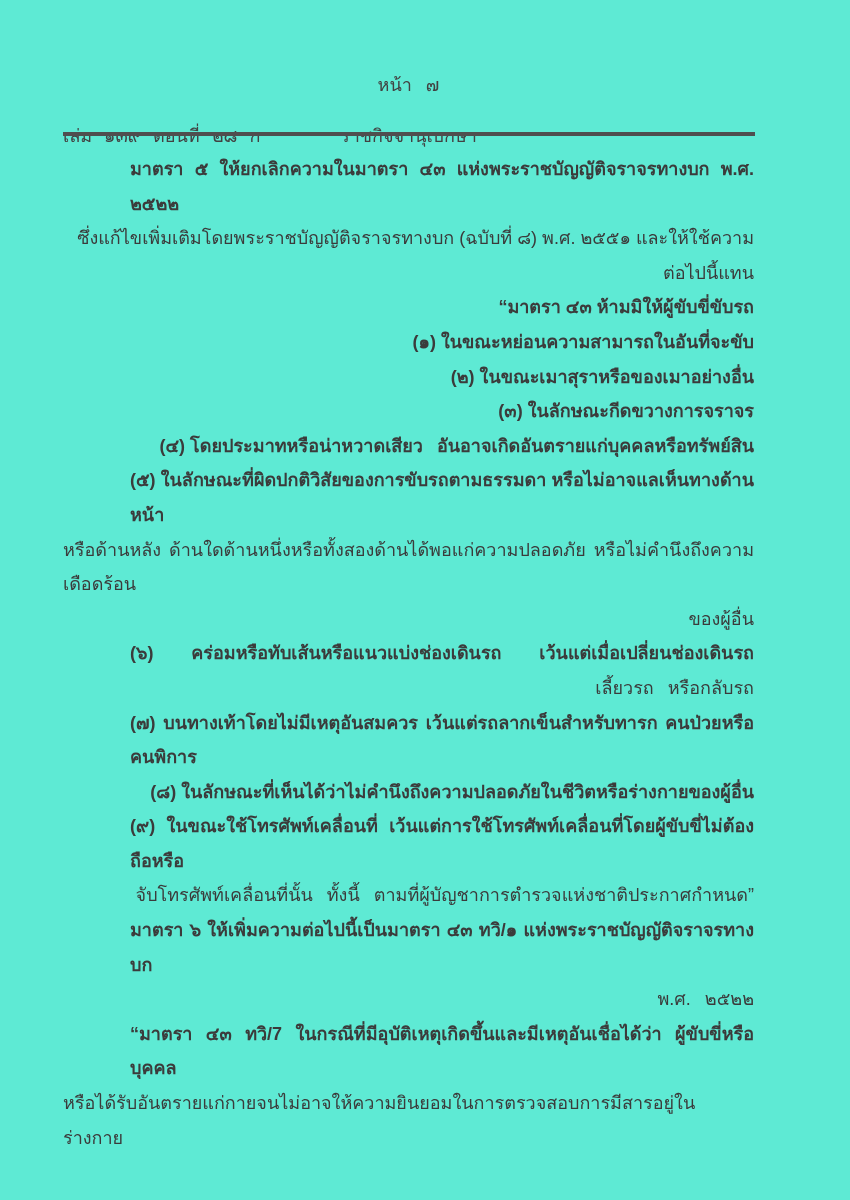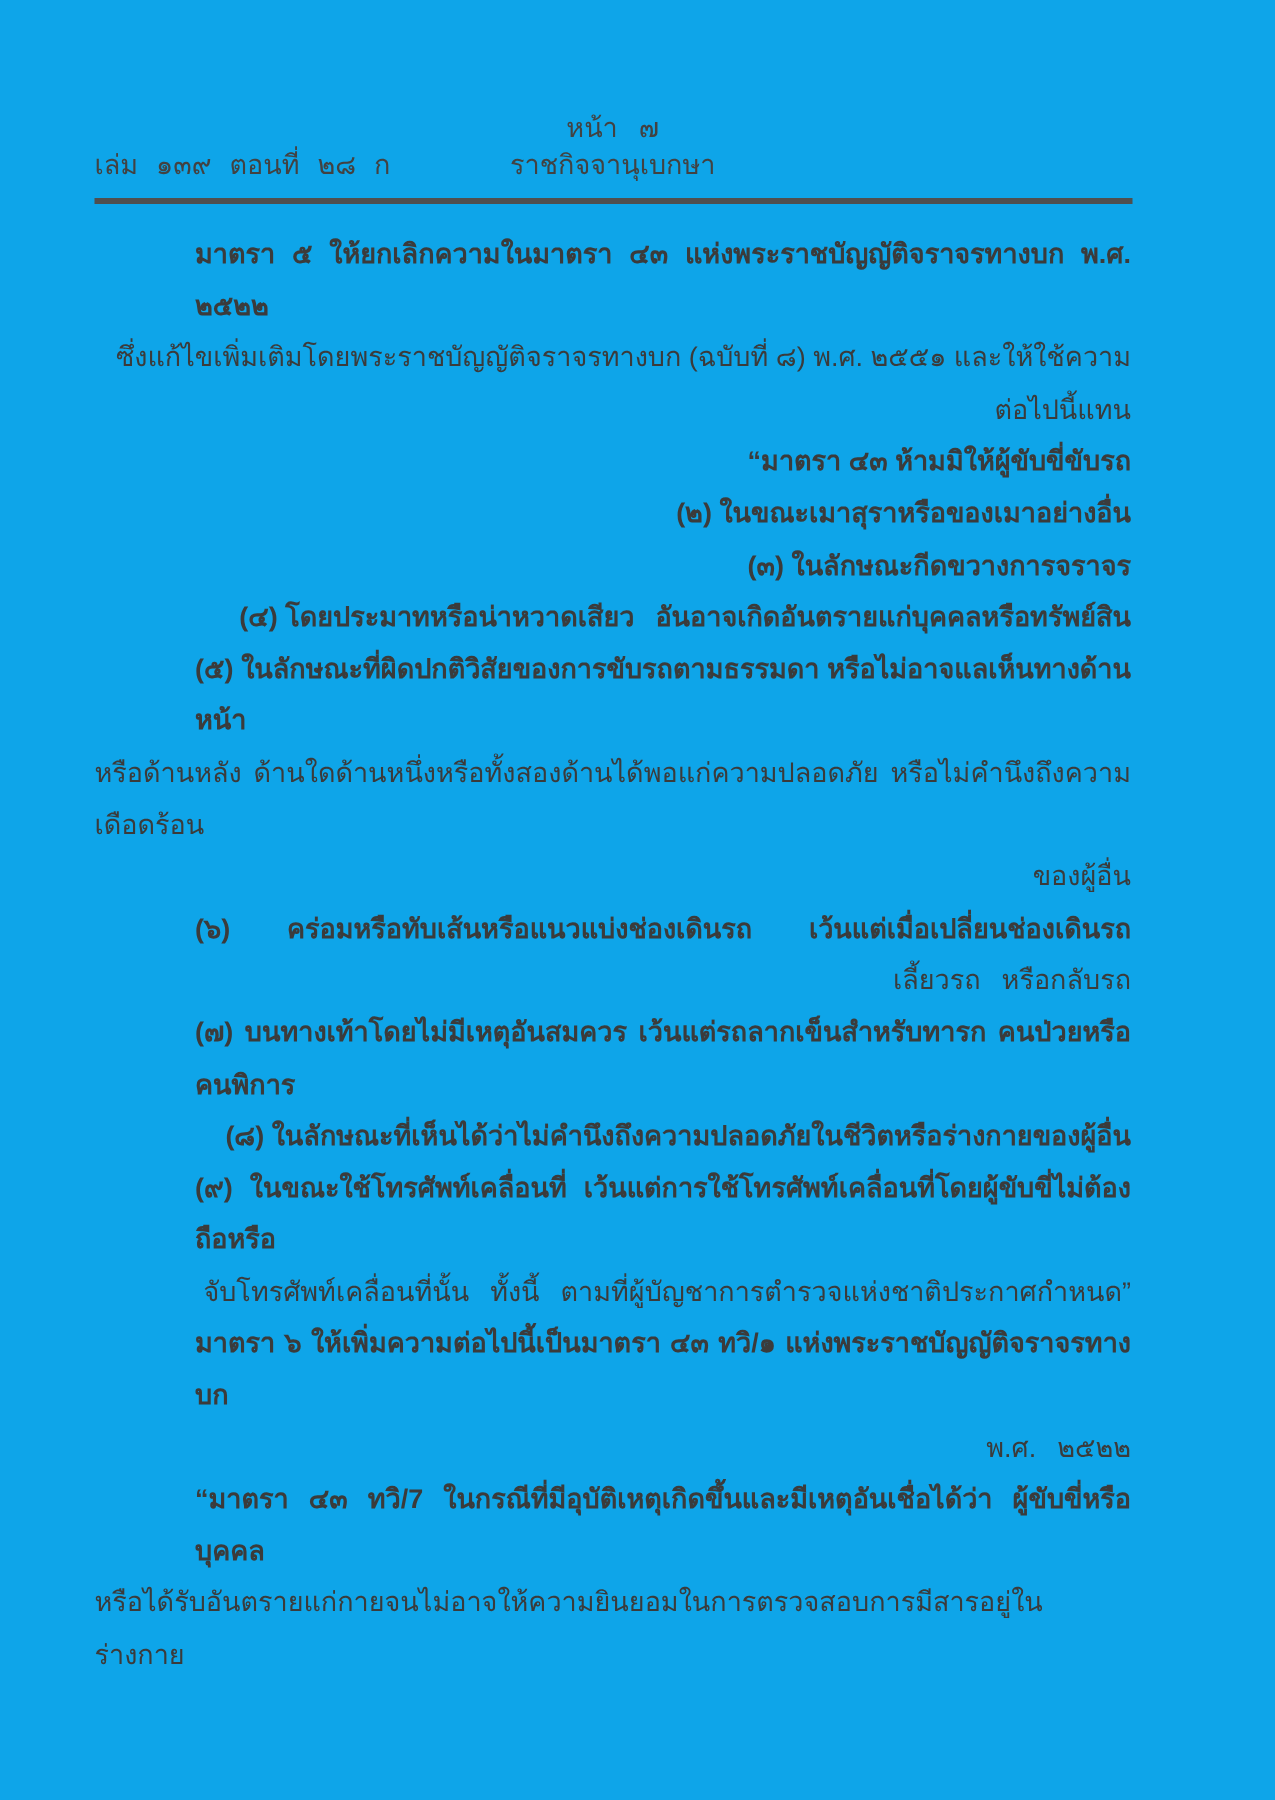--- a/index.html
+++ b/index.html
@@ -10,46 +10,46 @@
   body {
     width: 850px;
     height: 1200px;
     overflow: hidden;
     font-family: "Liberation Sans", "DejaVu Sans", sans-serif;
   }
   .page {
     position: relative;
     width: 850px;
     height: 1200px;
-    background: #0ea5e9;
+    background: #5eead4;
     color: #3b3b3b;
   }
   .page-no {
     position: absolute;
     top: 70px;
     left: 63px;
     width: 691px;
     text-align: center;
     font-size: 18px;
     word-spacing: 9px;
     color: #424242;
   }
   .hdr-row {
     position: absolute;
-    top: 95px;
+    top: 105px;
     left: 63px;
     width: 691px;
     display: grid;
     grid-template-columns: 1fr auto 1fr;
     align-items: baseline;
     font-size: 18px;
     color: #424242;
   }
   .hdr-vol  { justify-self: start; word-spacing: 7px; }
-  .hdr-title{ justify-self: center; }
+  .hdr-title{ justify-self: center; margin-top: 16px; }
   .hdr-date { justify-self: end; word-spacing: 5px; }
   .rule {
     position: absolute;
     top: 132px;
     left: 63px;
     width: 692px;
     height: 4px;
     background: #4f4f4f;
   }
   .body-text {
@@ -79,20 +79,21 @@
     <span class="hdr-vol">เล่ม ๑๓๙ ตอนที่ ๒๘ ก</span>
     <span class="hdr-title">ราชกิจจานุเบกษา</span>
   </div>
 
   <div class="rule"></div>
 
   <div class="body-text" id="bodyText">
       <div class="line ind jst">มาตรา ๕ ให้ยกเลิกความในมาตรา ๔๓ แห่งพระราชบัญญัติจราจรทางบก พ.ศ. ๒๕๒๒</div>
       <div class="line">ซึ่งแก้ไขเพิ่มเติมโดยพระราชบัญญัติจราจรทางบก (ฉบับที่ ๘) พ.ศ. ๒๕๕๑ และให้ใช้ความต่อไปนี้แทน</div>
       <div class="line ind">“มาตรา ๔๓ ห้ามมิให้ผู้ขับขี่ขับรถ</div>
+      <div class="line ind">(๑) ในขณะหย่อนความสามารถในอันที่จะขับ</div>
       <div class="line ind">(๒) ในขณะเมาสุราหรือของเมาอย่างอื่น</div>
       <div class="line ind">(๓) ในลักษณะกีดขวางการจราจร</div>
       <div class="line ind">(๔) โดยประมาทหรือน่าหวาดเสียว  อันอาจเกิดอันตรายแก่บุคคลหรือทรัพย์สิน</div>
       <div class="line ind jst">(๕) ในลักษณะที่ผิดปกติวิสัยของการขับรถตามธรรมดา หรือไม่อาจแลเห็นทางด้านหน้า</div>
       <div class="line jst">หรือด้านหลัง ด้านใดด้านหนึ่งหรือทั้งสองด้านได้พอแก่ความปลอดภัย หรือไม่คำนึงถึงความเดือดร้อน</div>
       <div class="line">ของผู้อื่น</div>
       <div class="line ind jst">(๖) คร่อมหรือทับเส้นหรือแนวแบ่งช่องเดินรถ เว้นแต่เมื่อเปลี่ยนช่องเดินรถ</div>
       <div class="line">เลี้ยวรถ  หรือกลับรถ</div>
       <div class="line ind jst">(๗) บนทางเท้าโดยไม่มีเหตุอันสมควร เว้นแต่รถลากเข็นสำหรับทารก คนป่วยหรือคนพิการ</div>
       <div class="line ind">(๘) ในลักษณะที่เห็นได้ว่าไม่คำนึงถึงความปลอดภัยในชีวิตหรือร่างกายของผู้อื่น</div>

